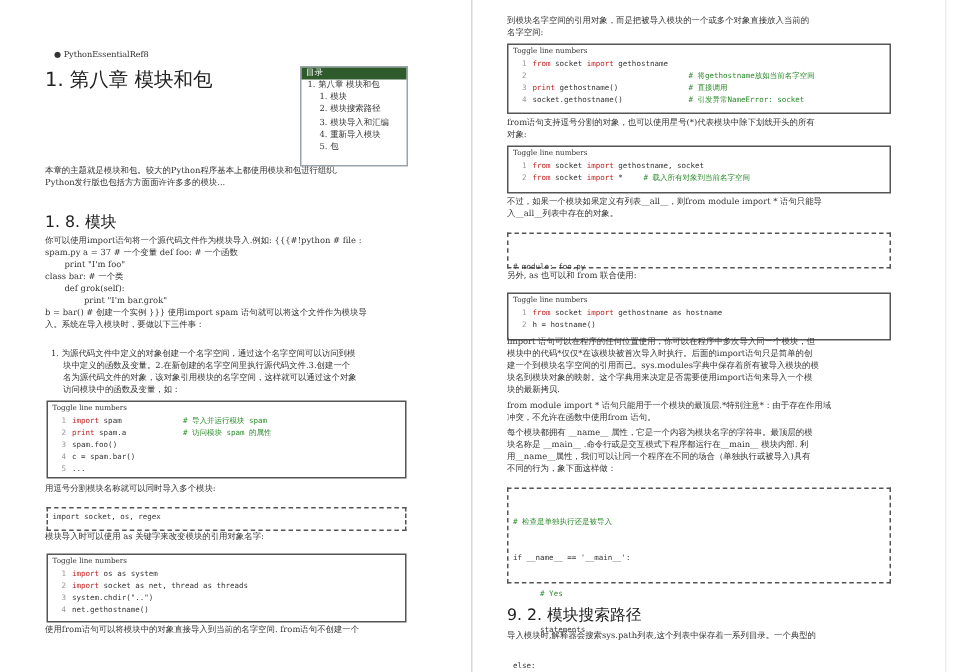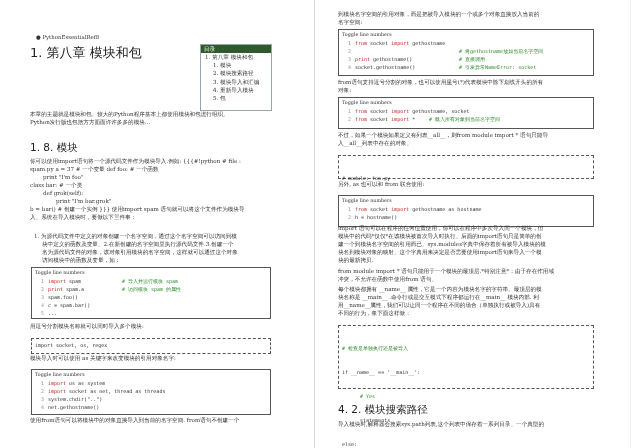--- a/index.html
+++ b/index.html
@@ -165,18 +165,18 @@
   <div class="dashbox" style="left:22px;top:325px;width:248px;height:58px;">
     <div class="cm"># 检查是单独执行还是被导入</div>
     <div>if __name__ == '__main__':</div>
     <div class="cm">      # Yes</div>
     <div>      statements</div>
     <div>else:</div>
     
     
   </div>
 
-  <div class="h2" style="left:22px;top:403px;">4. 2.  模块搜索路径</div>
+  <div class="h2" style="left:22px;top:403px;">9. 2.  模块搜索路径</div>
 
   <div class="txt" style="left:22px;top:420px;">导入模块时,解释器会搜索sys.path列表,这个列表中保存着一系列目录。一个典型的</div>
 </div>
 
 <div class="edge"></div>
 
 </body></html>

